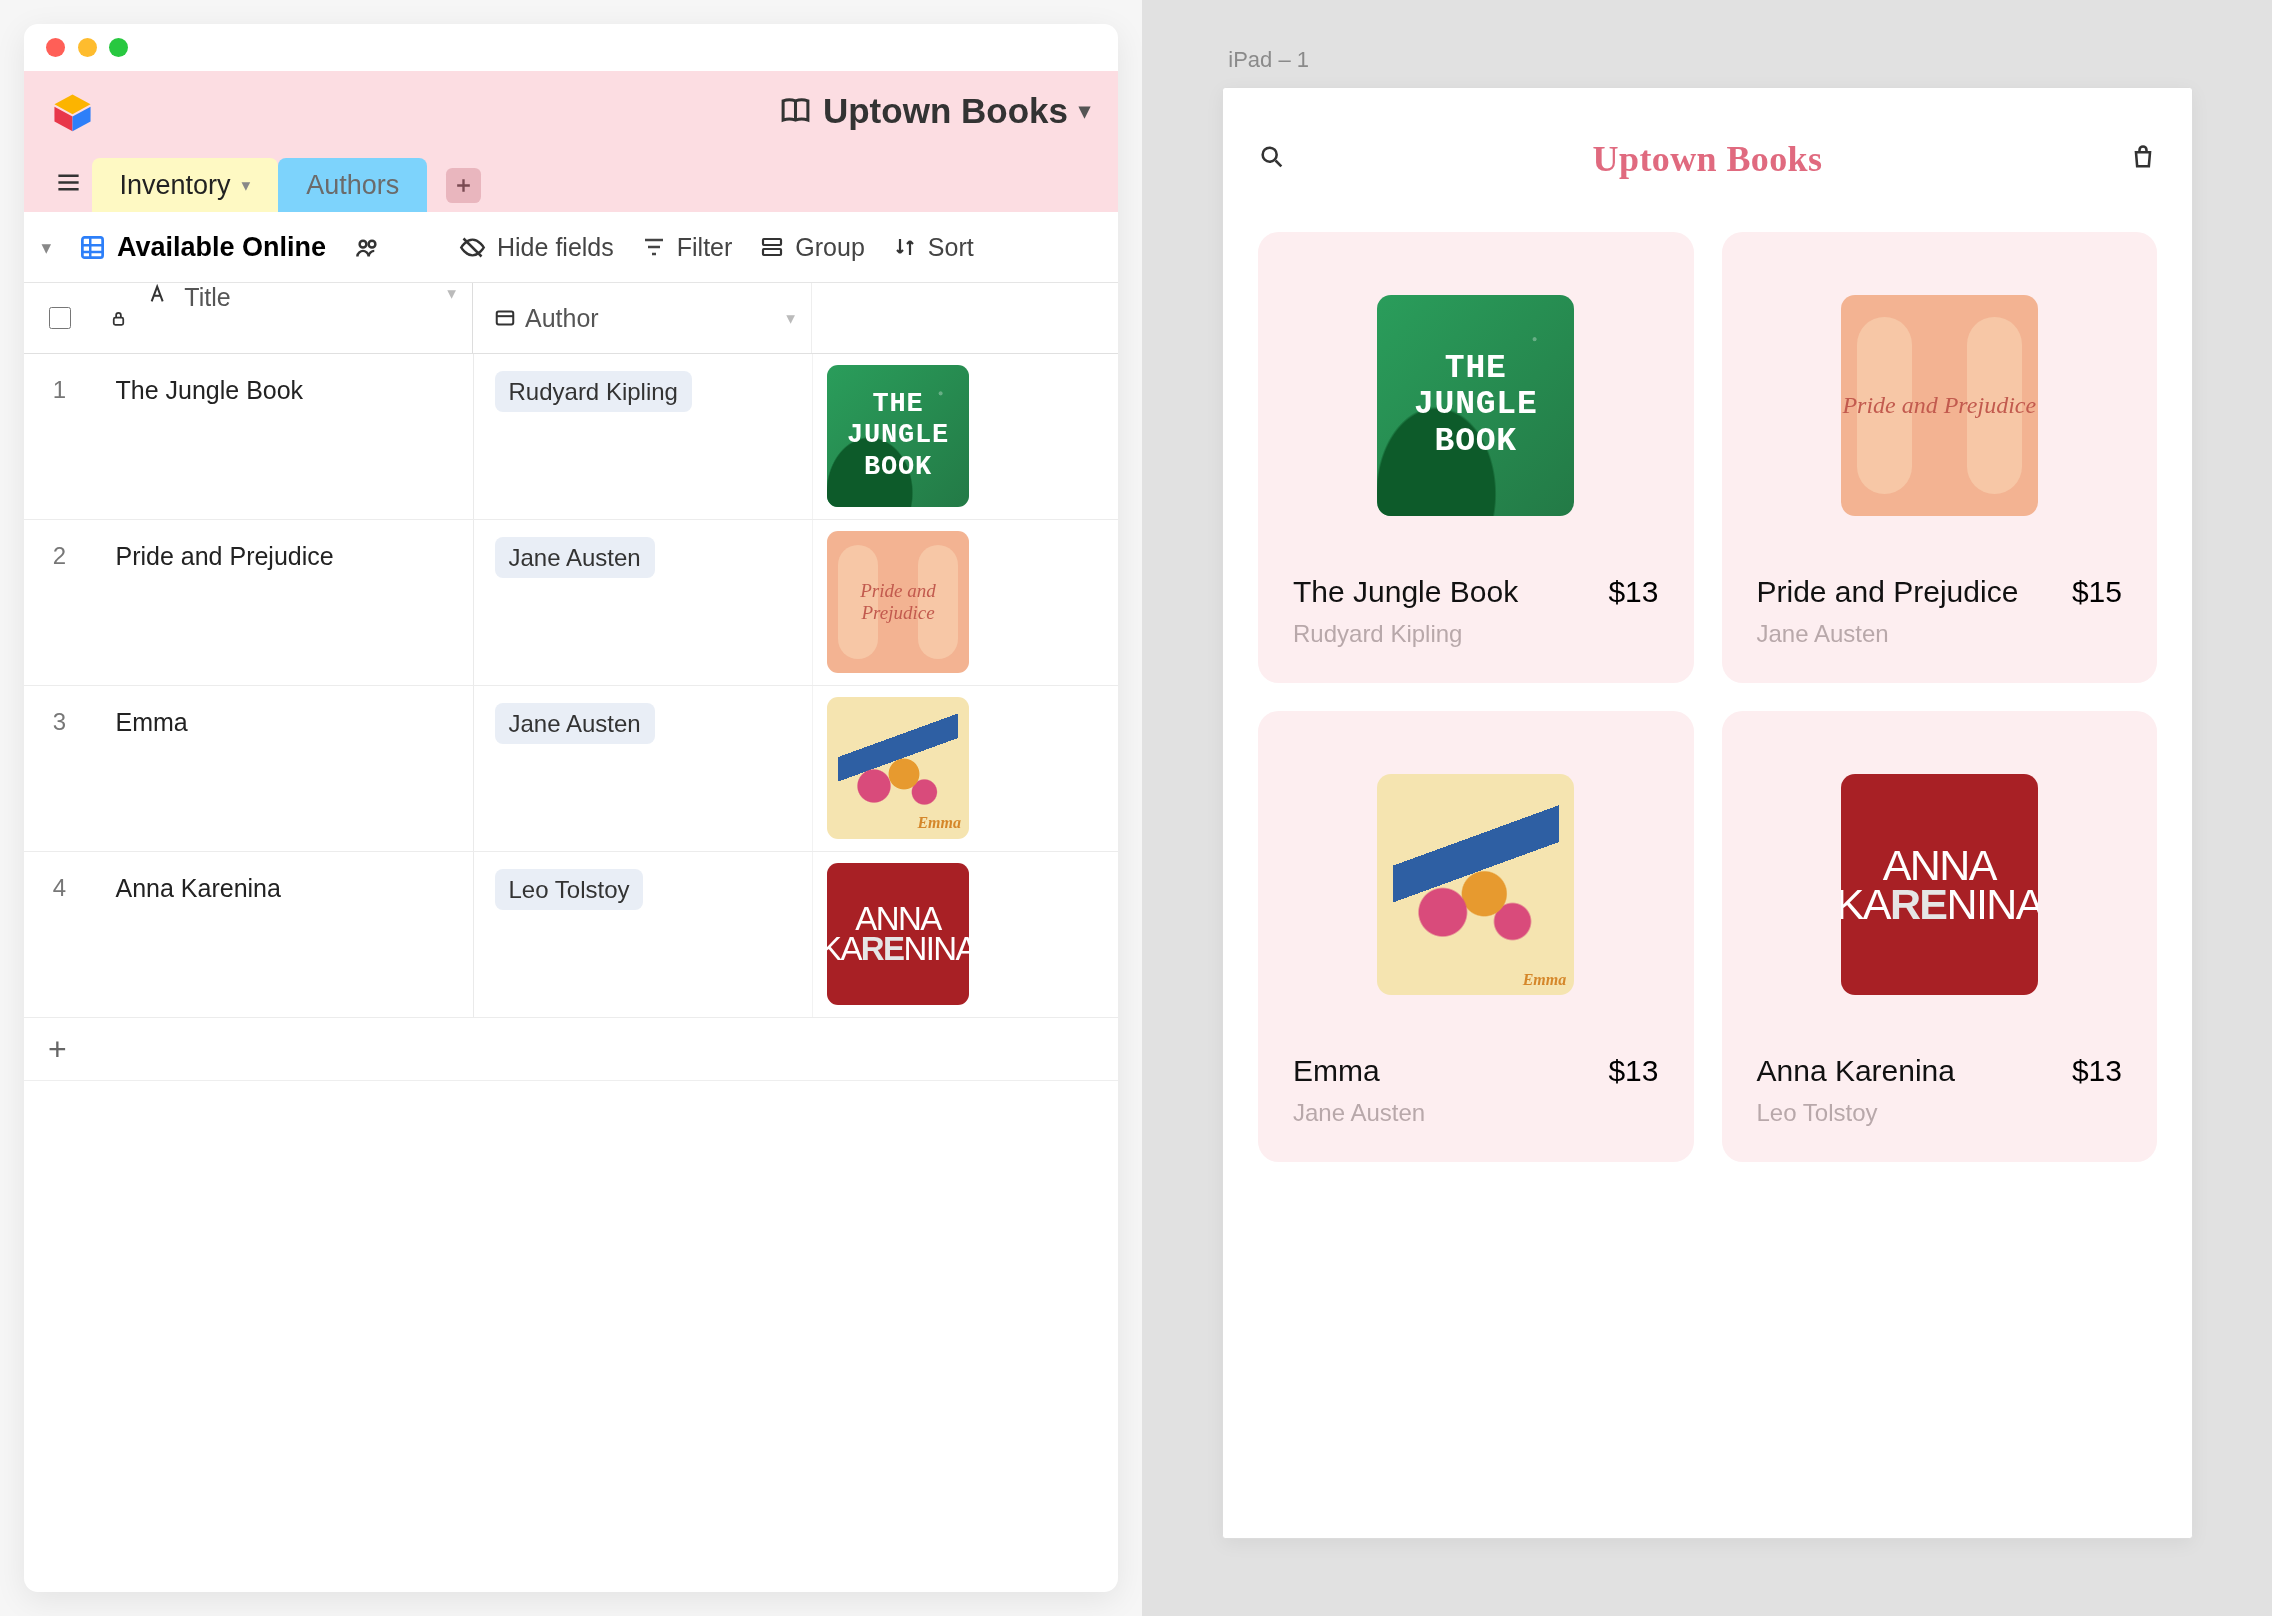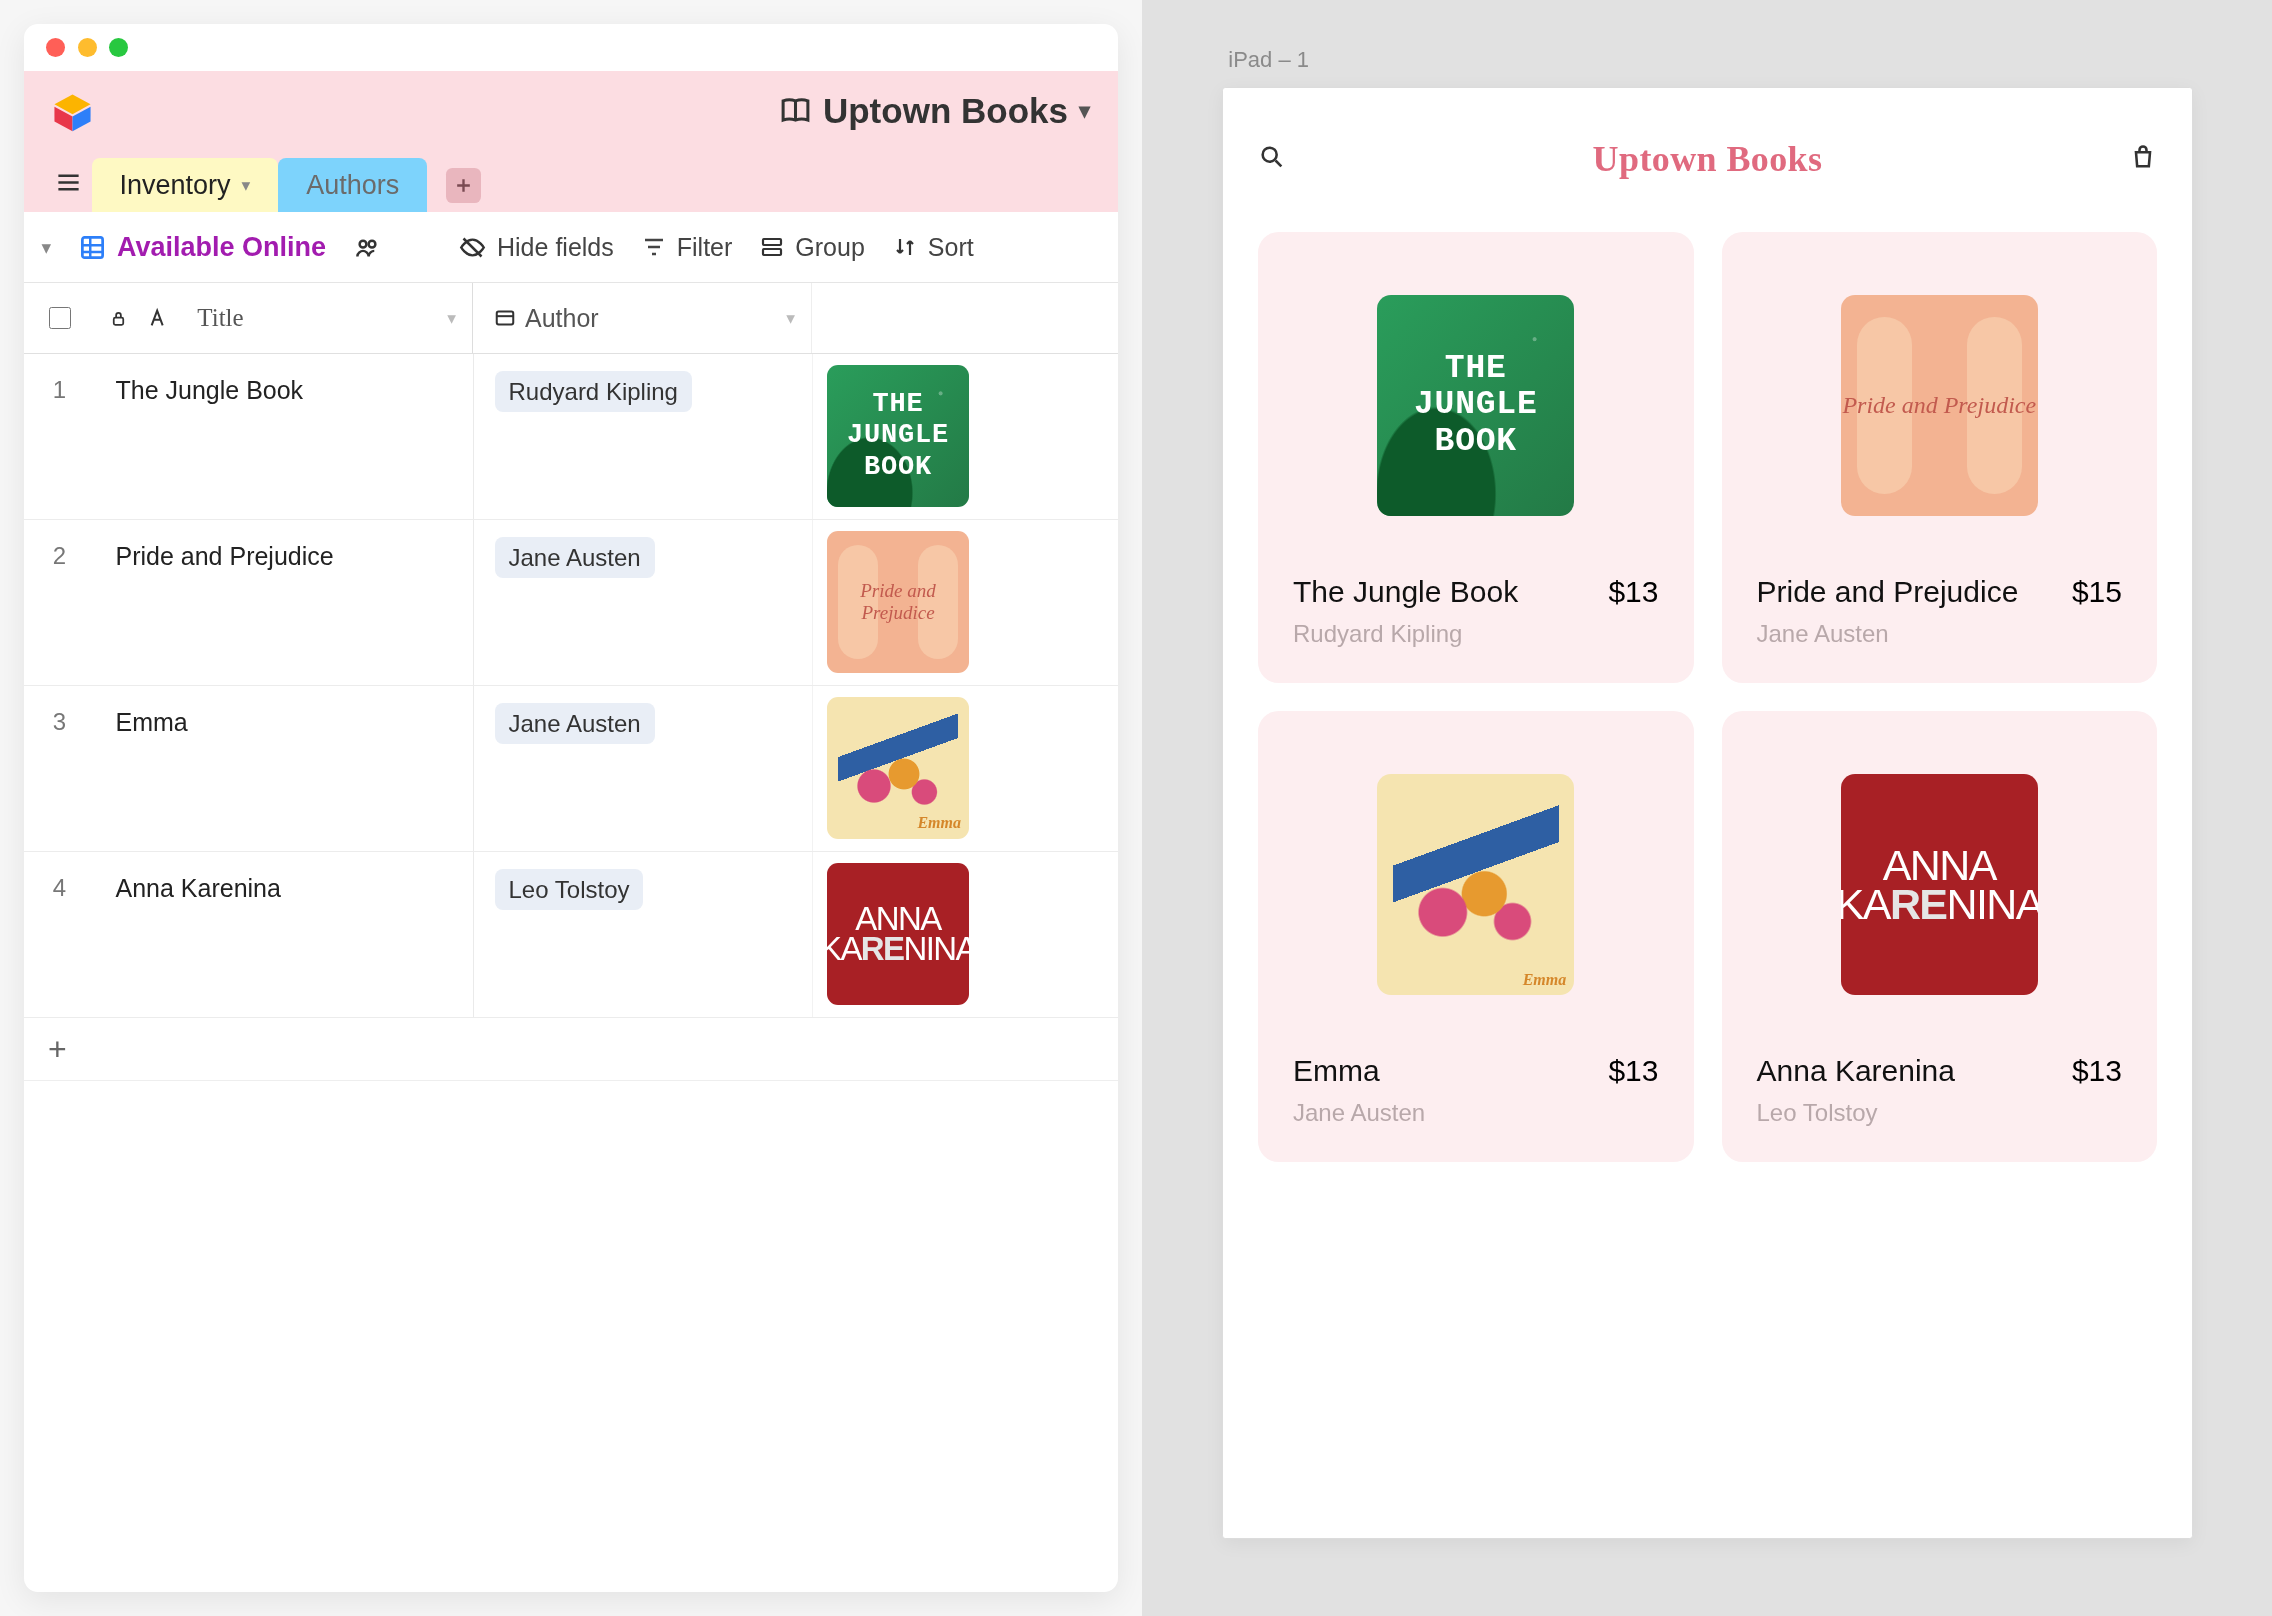--- a/index.html
+++ b/index.html
@@ -102,34 +102,34 @@
   .view-toolbar {
     height: 71px;
     display:flex; align-items:center;
     gap:28px;
     padding: 0 17.4px;
     border-bottom:0.8px solid #e5e5e5;
     color:#444;
     font-size:25px;
   }
   .view-toolbar .view-btn { display:flex; align-items:center; gap:11px; font-weight:500; cursor:pointer; }
-  .view-toolbar .view-name { font-weight:700; font-size:27px; color:#a21caf; }
+  .view-toolbar .view-name { font-weight:700; font-size:27px; color:#000000; }
   .grid-icon { color:#2d7ff9; }
 
   
   .table-head {
     display:flex;
     height: 71px;
     border-bottom:0.8px solid #e0e0e0;
     font-size:25px;
     color:#555;
   }
   .col-check { width:71px; display:flex;align-items:center;justify-content:center; }
   .col-lock { width:47px; display:flex;align-items:center;justify-content:center; color:#bbb;}
-  .col-title { flex:0 0 331px; display:flex;align-items:center; gap:27px; padding-left:6.3px; border-right:1.6px solid #ddd;font-family:Liberation Serif, serif;}
+  .col-title { flex:0 0 331px; display:flex;gap:14px; padding-left:6.3px; border-right:1.6px solid #ddd;}
   .col-author { flex:0 0 339px; display:flex;align-items:center; gap:9.5px; padding-left:20.5px; border-right:0.8px solid #eee;}
   .col-cover { flex:1; display:flex;align-items:center; gap:9.5px; padding-left:20.5px;}
   .col-caret { margin-left:auto; padding-right:16px; color:#bbb; font-size:17.4px;}
   input[type="checkbox"].big { width:22px; height:22px; }
 
   
   .tbody { display:flex; flex-direction:column; }
   .trow {
     display:flex;
     border-bottom:0.8px solid #ececec;

